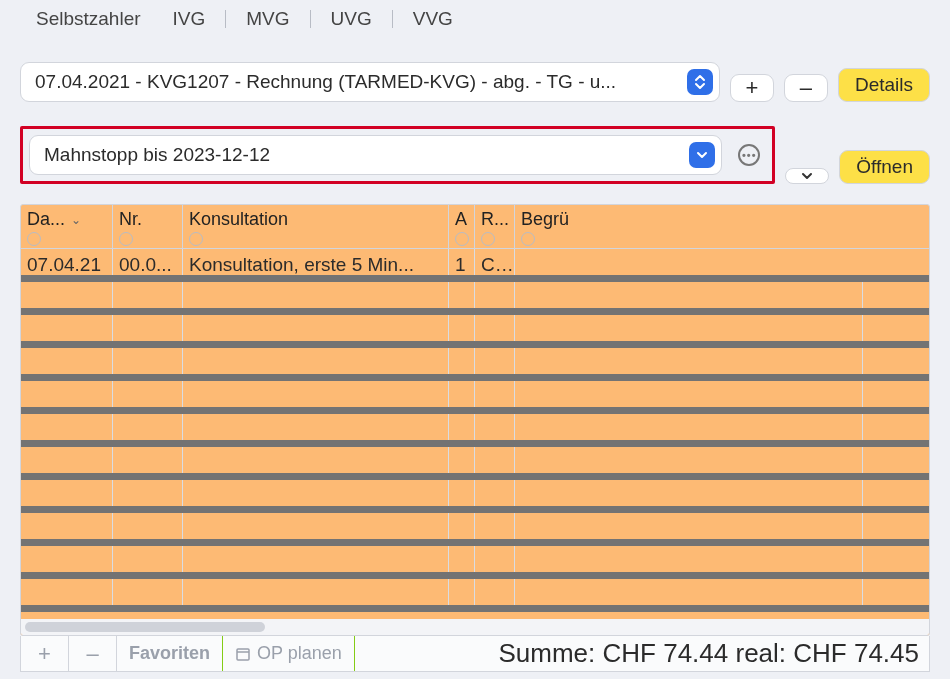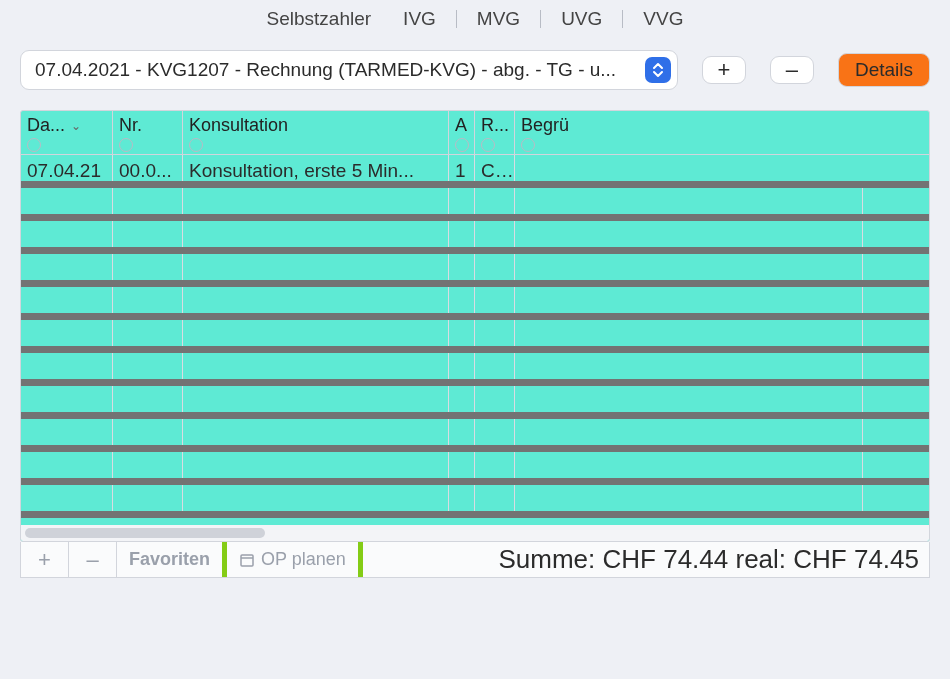--- a/index.html
+++ b/index.html
@@ -1,41 +1,41 @@
 <!DOCTYPE html>
 <html><head>
   <meta charset="utf-8">
   <style>
     * { box-sizing: border-box; margin: 0; padding: 0; font-family: -apple-system, "Helvetica Neue", Arial, sans-serif; }
     body { background: #eef0f5; width: 950px; height: 679px; overflow: hidden; color: #2b2b2b; }
     .frame { padding: 0 20px 20px 20px; }
     
     
-    .tabs { display: flex; justify-content: center; gap: 0; padding: 4px 0; }
+    .tabs { display: flex; gap: 0; padding: 4px 0; }
     .tab { padding: 4px 16px; font-size: 19px; color: #444; border-radius: 8px; cursor: pointer; display: flex; align-items: center; }
     .tab.active { background: #fff; box-shadow: 0 1px 3px rgba(0,0,0,.15); font-weight: 500; color: #111; }
     .tab-sep { width: 1px; height: 18px; background: #b8bcc5; margin: 0 4px; align-self: center; }
     .tab b { font-weight: 700; margin-left: 2px; }
 
     
-    .row { display: flex; gap: 24px; align-items: center; margin-top: 12px; }
+    .row { display: flex; gap: 10px; align-items: flex-end; margin-top: 24px; }
     .combo { flex: 1 1 auto; display: flex; align-items: center; background: #fff; border: 1px solid #d2d5dc; border-radius: 9px; padding: 6px 6px 6px 14px; font-size: 19px; min-width: 0; }
     .combo .text { flex: 1 1 auto; white-space: nowrap; overflow: hidden; text-overflow: ellipsis; }
     .combo-btn { width: 26px; height: 26px; border-radius: 7px; background: #2f6fe8; display: flex; flex-direction: column; align-items: center; justify-content: center; flex: 0 0 auto; }
     .combo-btn svg { display: block; }
     .combo-btn.single svg { margin: 0; }
-    .btn { background: #f97316; border: 1px solid #d2d5dc; border-radius: 9px; font-size: 19px; padding: 5px 16px; display: flex; align-items: center; justify-content: center; cursor: pointer; min-width: 44px; }
+    .btn { background: #fde047; border: 1px solid #d2d5dc; border-radius: 9px; font-size: 19px; padding: 5px 16px; display: flex; align-items: center; justify-content: center; cursor: pointer; min-width: 44px; }
     .icon-btn { background: #fff; border: 1px solid #d2d5dc; border-radius: 9px; width: 44px; display: flex; align-items: center; justify-content: center; cursor: pointer; }
 
     .ellipsis-ic { width: 22px; height: 22px; border: 2px solid #777; border-radius: 50%; display: flex; align-items: center; justify-content: center; font-size: 11px; letter-spacing: 1px; color: #777; font-weight: 700; }
 
     .highlight-rect { border: 3px solid #d20024; border-radius: 2px; display: flex; gap: 10px; align-items: stretch; padding: 6px; flex: 1 1 auto; min-width: 0; }
 
     
-    .table-wrap { margin-top: 20px; background: #5eead4; border: 1px solid #d2d5dc; border-radius: 3px; height: 432px; display: flex; flex-direction: column; overflow: hidden; }
+    .table-wrap { margin-top: 20px; background: #fdba74; border: 1px solid #d2d5dc; border-radius: 3px; height: 432px; display: flex; flex-direction: column; overflow: hidden; }
     .thead { display: flex; border-bottom: 1px solid #d2d5dc; }
     .th { position: relative; border-right: 1px solid #d2d5dc; padding: 4px 6px 2px 6px; font-size: 18px; color: #222; display: flex; flex-direction: column; justify-content: flex-start; }
     .th:last-child { border-right: none; }
     .th .label { white-space: nowrap; overflow: hidden; text-overflow: ellipsis; display: flex; align-items: center; gap: 6px; }
     .th .circ { width: 14px; height: 14px; border: 1.5px solid #b8bcc5; border-radius: 50%; margin-top: 2px; }
     .sort-caret { font-size: 12px; color: #666; }
 
     .tbody { flex: 1 1 auto; overflow-y: hidden; }
     .tr { display: flex; border-bottom: 7px solid #737373; height: 33px; }
     .td { border-right: 1px solid #d9dce2; padding: 5px 6px; font-size: 19px; white-space: nowrap; overflow: hidden; text-overflow: ellipsis; }
@@ -49,21 +49,21 @@
     .c4 { width: 40px; flex: 0 0 40px; } 
     .c5 { width: 348px; flex: 0 0 348px; } 
     .c6 { flex: 1 1 auto; } 
 
     .hscroll { height: 16px; background: #f3f4f7; position: relative; }
     .hscroll .thumb { position: absolute; left: 4px; top: 3px; width: 240px; height: 10px; background: #cfd2d9; border-radius: 5px; }
 
     
     .foot { display: flex; align-items: stretch; border: 1px solid #d2d5dc; border-top: none; background: #fafbfc; height: 36px; }
     .foot .fbtn { width: 48px; display: flex; align-items: center; justify-content: center; border-right: 1px solid #d2d5dc; color: #9aa0ab; font-size: 22px; }
-    .foot .flabel { padding: 0 12px; display: flex; align-items: center; color: #9aa0ab; font-size: 18px; border-right: 5px solid #84cc16; gap: 6px; }
+    .foot .flabel { padding: 0 12px; display: flex; align-items: center; color: #9aa0ab; font-size: 18px; border-right: 1px solid #84cc16; gap: 6px; }
     .foot .spacer { flex: 1 1 auto; }
     .foot .sum { padding-right: 10px; display: flex; align-items: center; font-size: 26px; }
 
   </style>
 </head>
 <body>
 
 <div class="frame">
   <div class="tabs">
     <div class="tab">Selbstzahler</div>
@@ -88,20 +88,41 @@
     </div>
     <div class="icon-btn">
         <span style="font-size:22px;">+</span>
       </div>
     <div class="icon-btn">
         <span style="font-size:22px;">–</span>
       </div>
     <div class="btn">Details</div>
   </div>
 
+  <div class="row">
+    <div class="highlight-rect">
+      <div class="combo">
+        <span class="text">Mahnstopp bis 2023-12-12</span>
+        <span class="combo-btn single">
+          <svg width="12" height="12" viewBox="0 0 12 12">
+              <path d="M2 4 L6 8 L10 4" stroke="#fff" stroke-width="2" fill="none" stroke-linecap="round" stroke-linejoin="round"></path>
+            </svg>
+        </span>
+      </div>
+      <div class="icon-btn" style="border:none;background:transparent;width:34px;">
+        <span class="ellipsis-ic">•••</span>
+      </div>
+    </div>
+    <div class="icon-btn">
+      <svg width="14" height="14" viewBox="0 0 14 14">
+          <path d="M3 5 L7 9 L11 5" stroke="#333" stroke-width="2" fill="none" stroke-linecap="round" stroke-linejoin="round"></path>
+        </svg>
+    </div>
+    <div class="btn">Öffnen</div>
+  </div>
 
   <div class="table-wrap">
     <div class="thead">
       <div class="th c0">
           <span class="label">
             <span>Da...</span>
             <span class="sort-caret">⌄</span>
           </span>
           <span class="circ"></span>
         </div>

